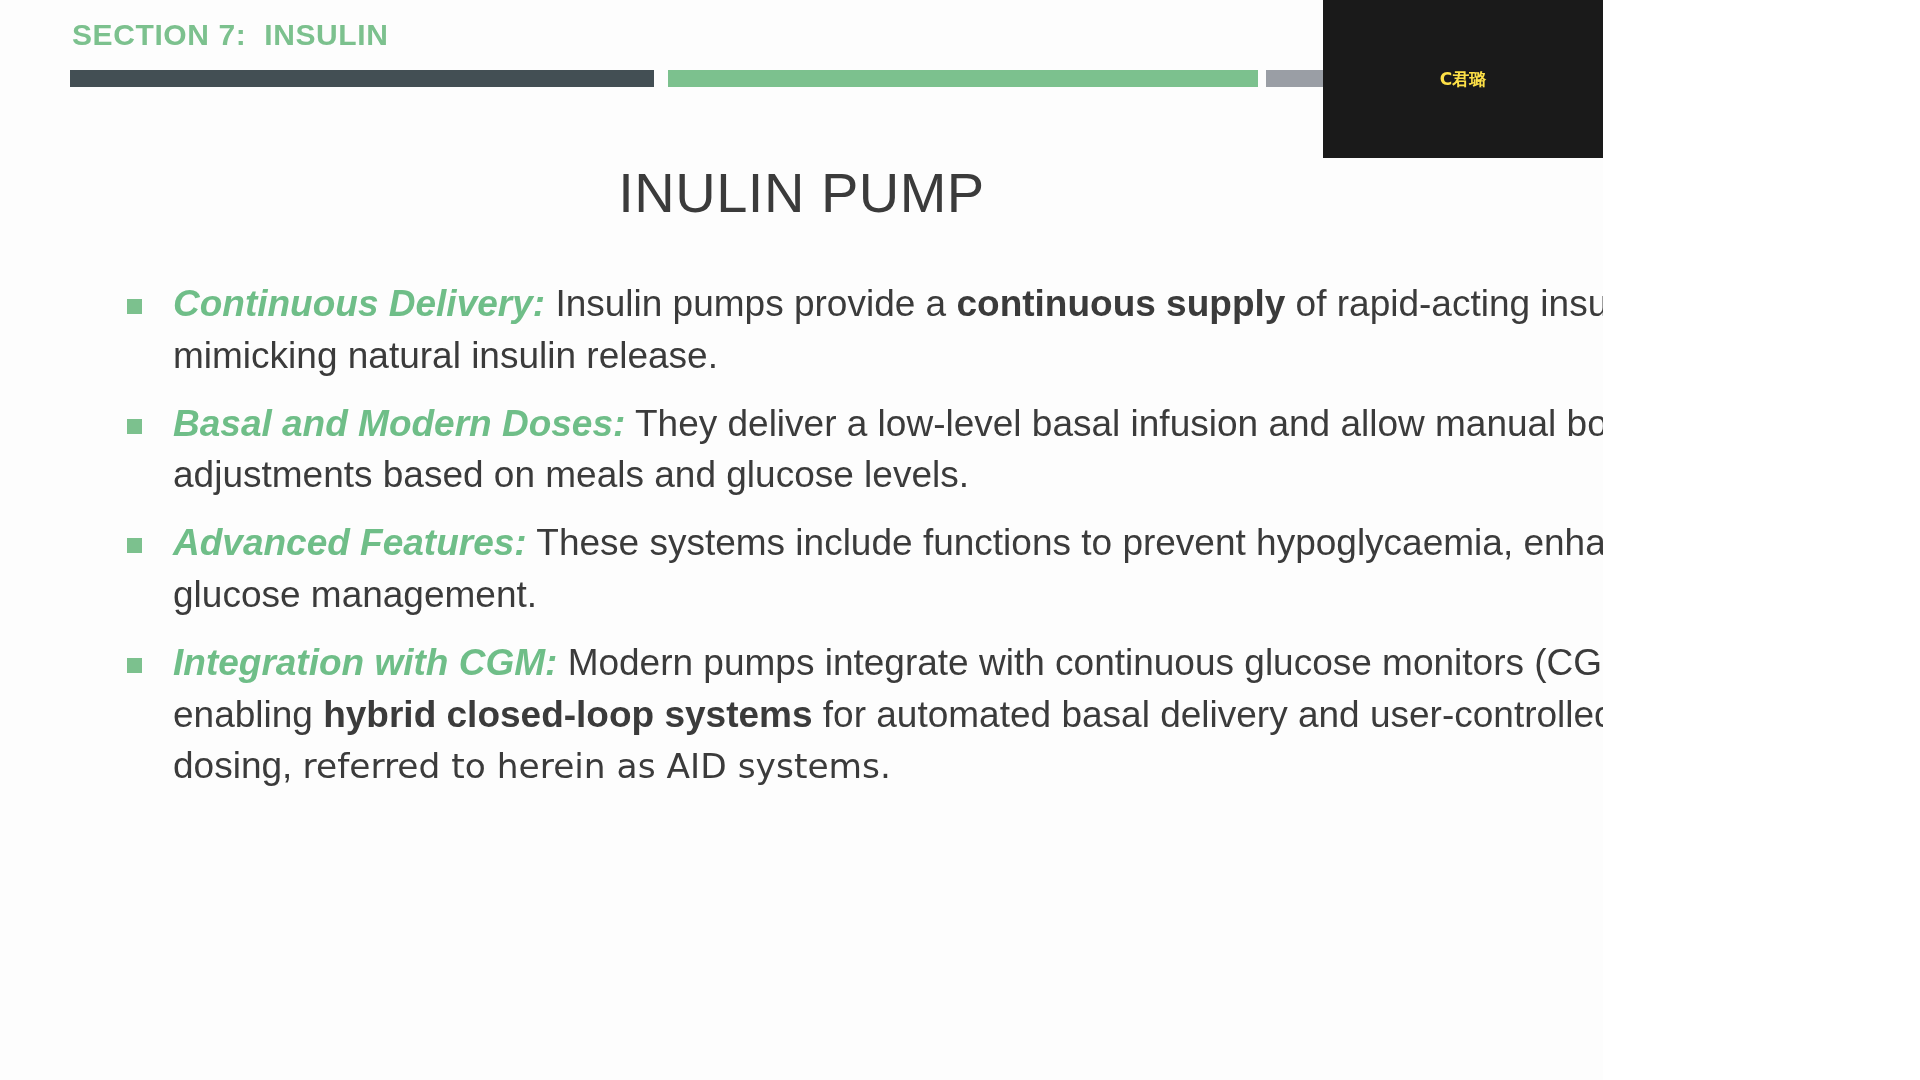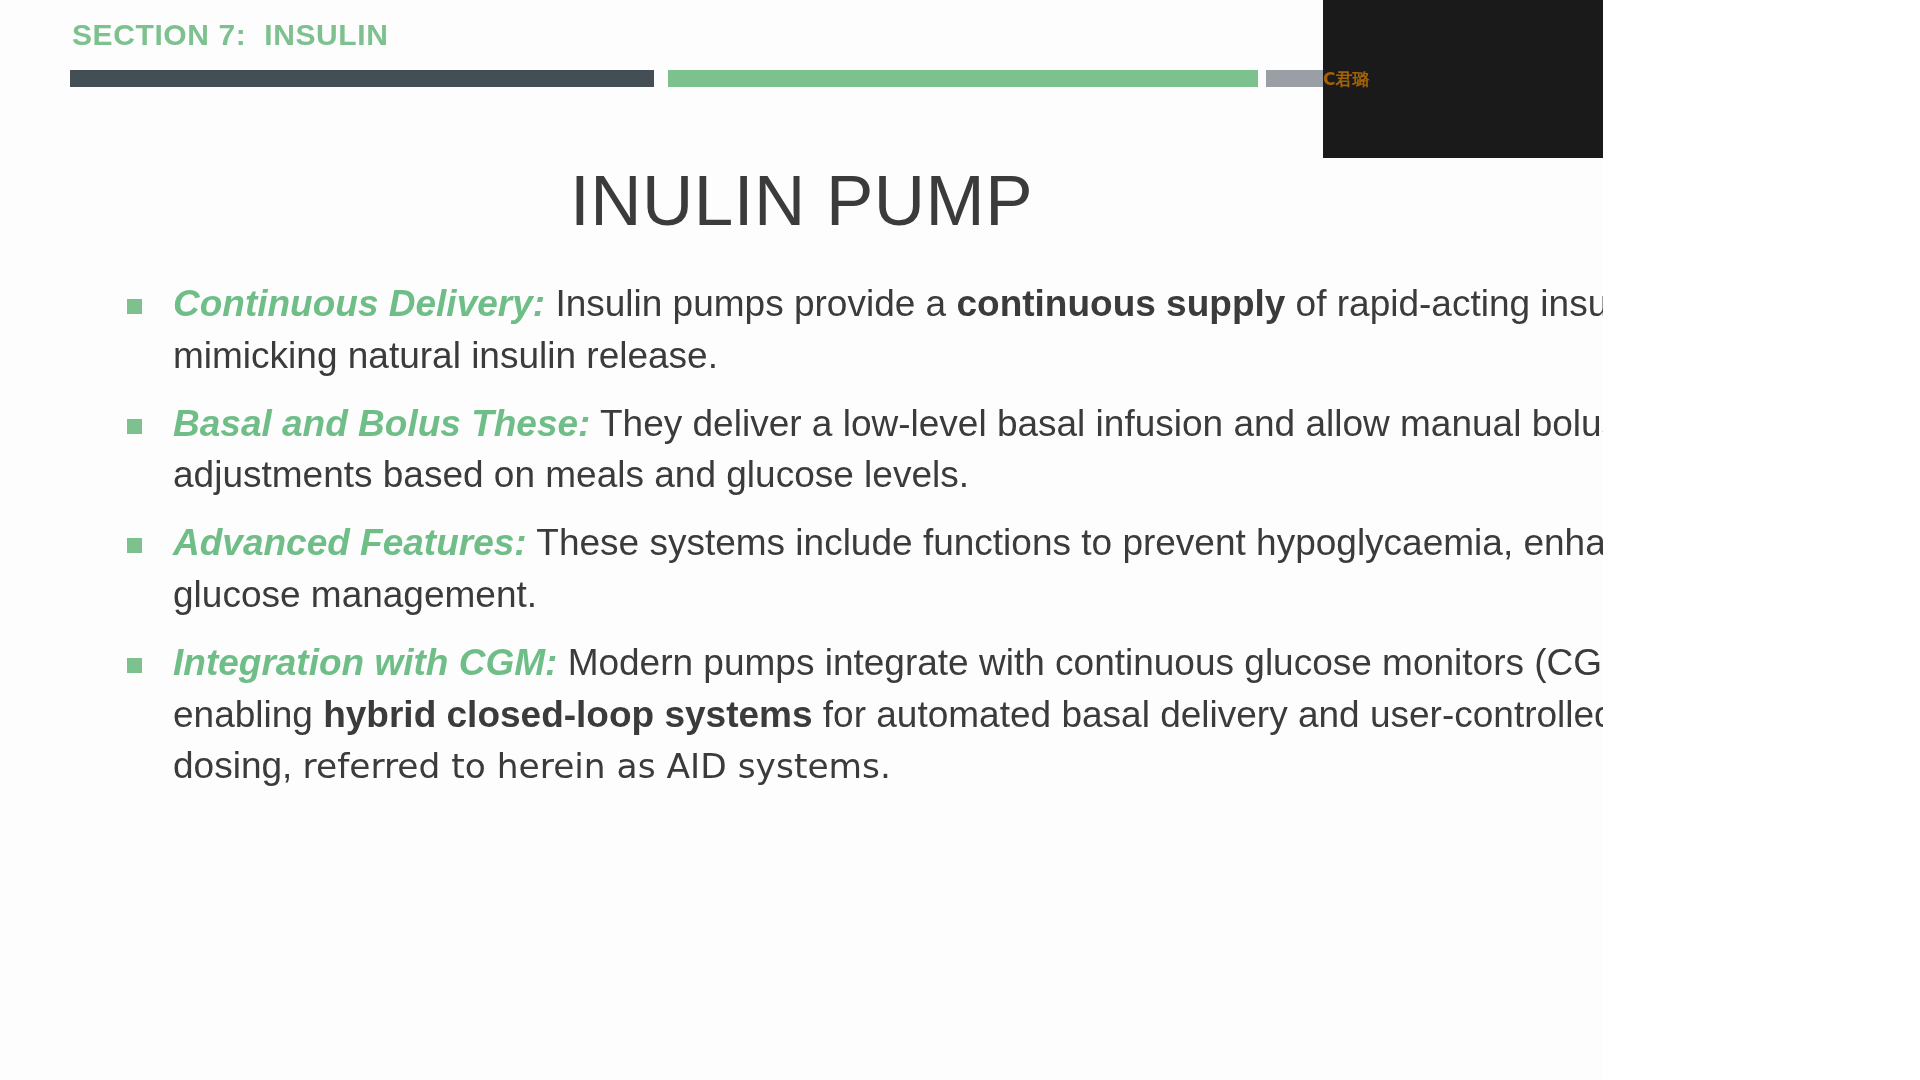--- a/index.html
+++ b/index.html
@@ -46,34 +46,35 @@
     width: 280px;
     height: 158px;
     background: #1a1a1a;
   }
   #video-name {
     position: absolute;
     left: 0;
     right: 0;
     top: 50%;
     transform: translateY(-50%);
-    color: #a16207;
+    text-align: center;
+    color: #fde047;
     font-size: 17px;
     font-weight: 700;
     font-family: "DejaVu Sans", "Liberation Sans", sans-serif;
   }
 
   
   #slide-title {
     position: absolute;
     left: 0;
     right: 0;
     top: 160px;
     text-align: center;
-    font-size: 71px;
+    font-size: 56px;
     font-weight: 400;
     color: #3b3b3b;
     letter-spacing: 0.5px;
   }
 
   
   #bullets {
     position: absolute;
     left: 118px;
     top: 278px;
@@ -129,21 +130,21 @@
 
   <div id="bullets">
 
     <div class="bullet">
       <span class="bullet-marker"></span>
       <span class="lead">Continuous Delivery:</span><span> Insulin pumps provide a </span><span class="strong">continuous supply</span><span> of rapid-acting insulin, mimicking natural insulin release.</span>
     </div>
 
     <div class="bullet">
       <span class="bullet-marker"></span>
-      <span class="lead">Basal and Bolus These:</span><span> They deliver a low-level basal infusion and allow manual bolus adjustments based on meals and glucose levels.</span>
+      <span class="lead">Basal and Modern Doses:</span><span> They deliver a low-level basal infusion and allow manual bolus adjustments based on meals and glucose levels.</span>
     </div>
 
     <div class="bullet">
       <span class="bullet-marker"></span>
       <span class="lead">Advanced Features:</span><span> These systems include functions to prevent hypoglycaemia, enhancing overall glucose management.</span>
     </div>
 
     <div class="bullet">
       <span class="bullet-marker"></span>
       <span class="lead">Integration with CGM:</span><span> Modern pumps integrate with continuous glucose monitors (CGMs), enabling </span><span class="strong">hybrid closed-loop systems</span><span> for automated basal delivery and user-controlled bolus dosing, </span><span class="alt-face">referred to herein as AID systems.</span>

